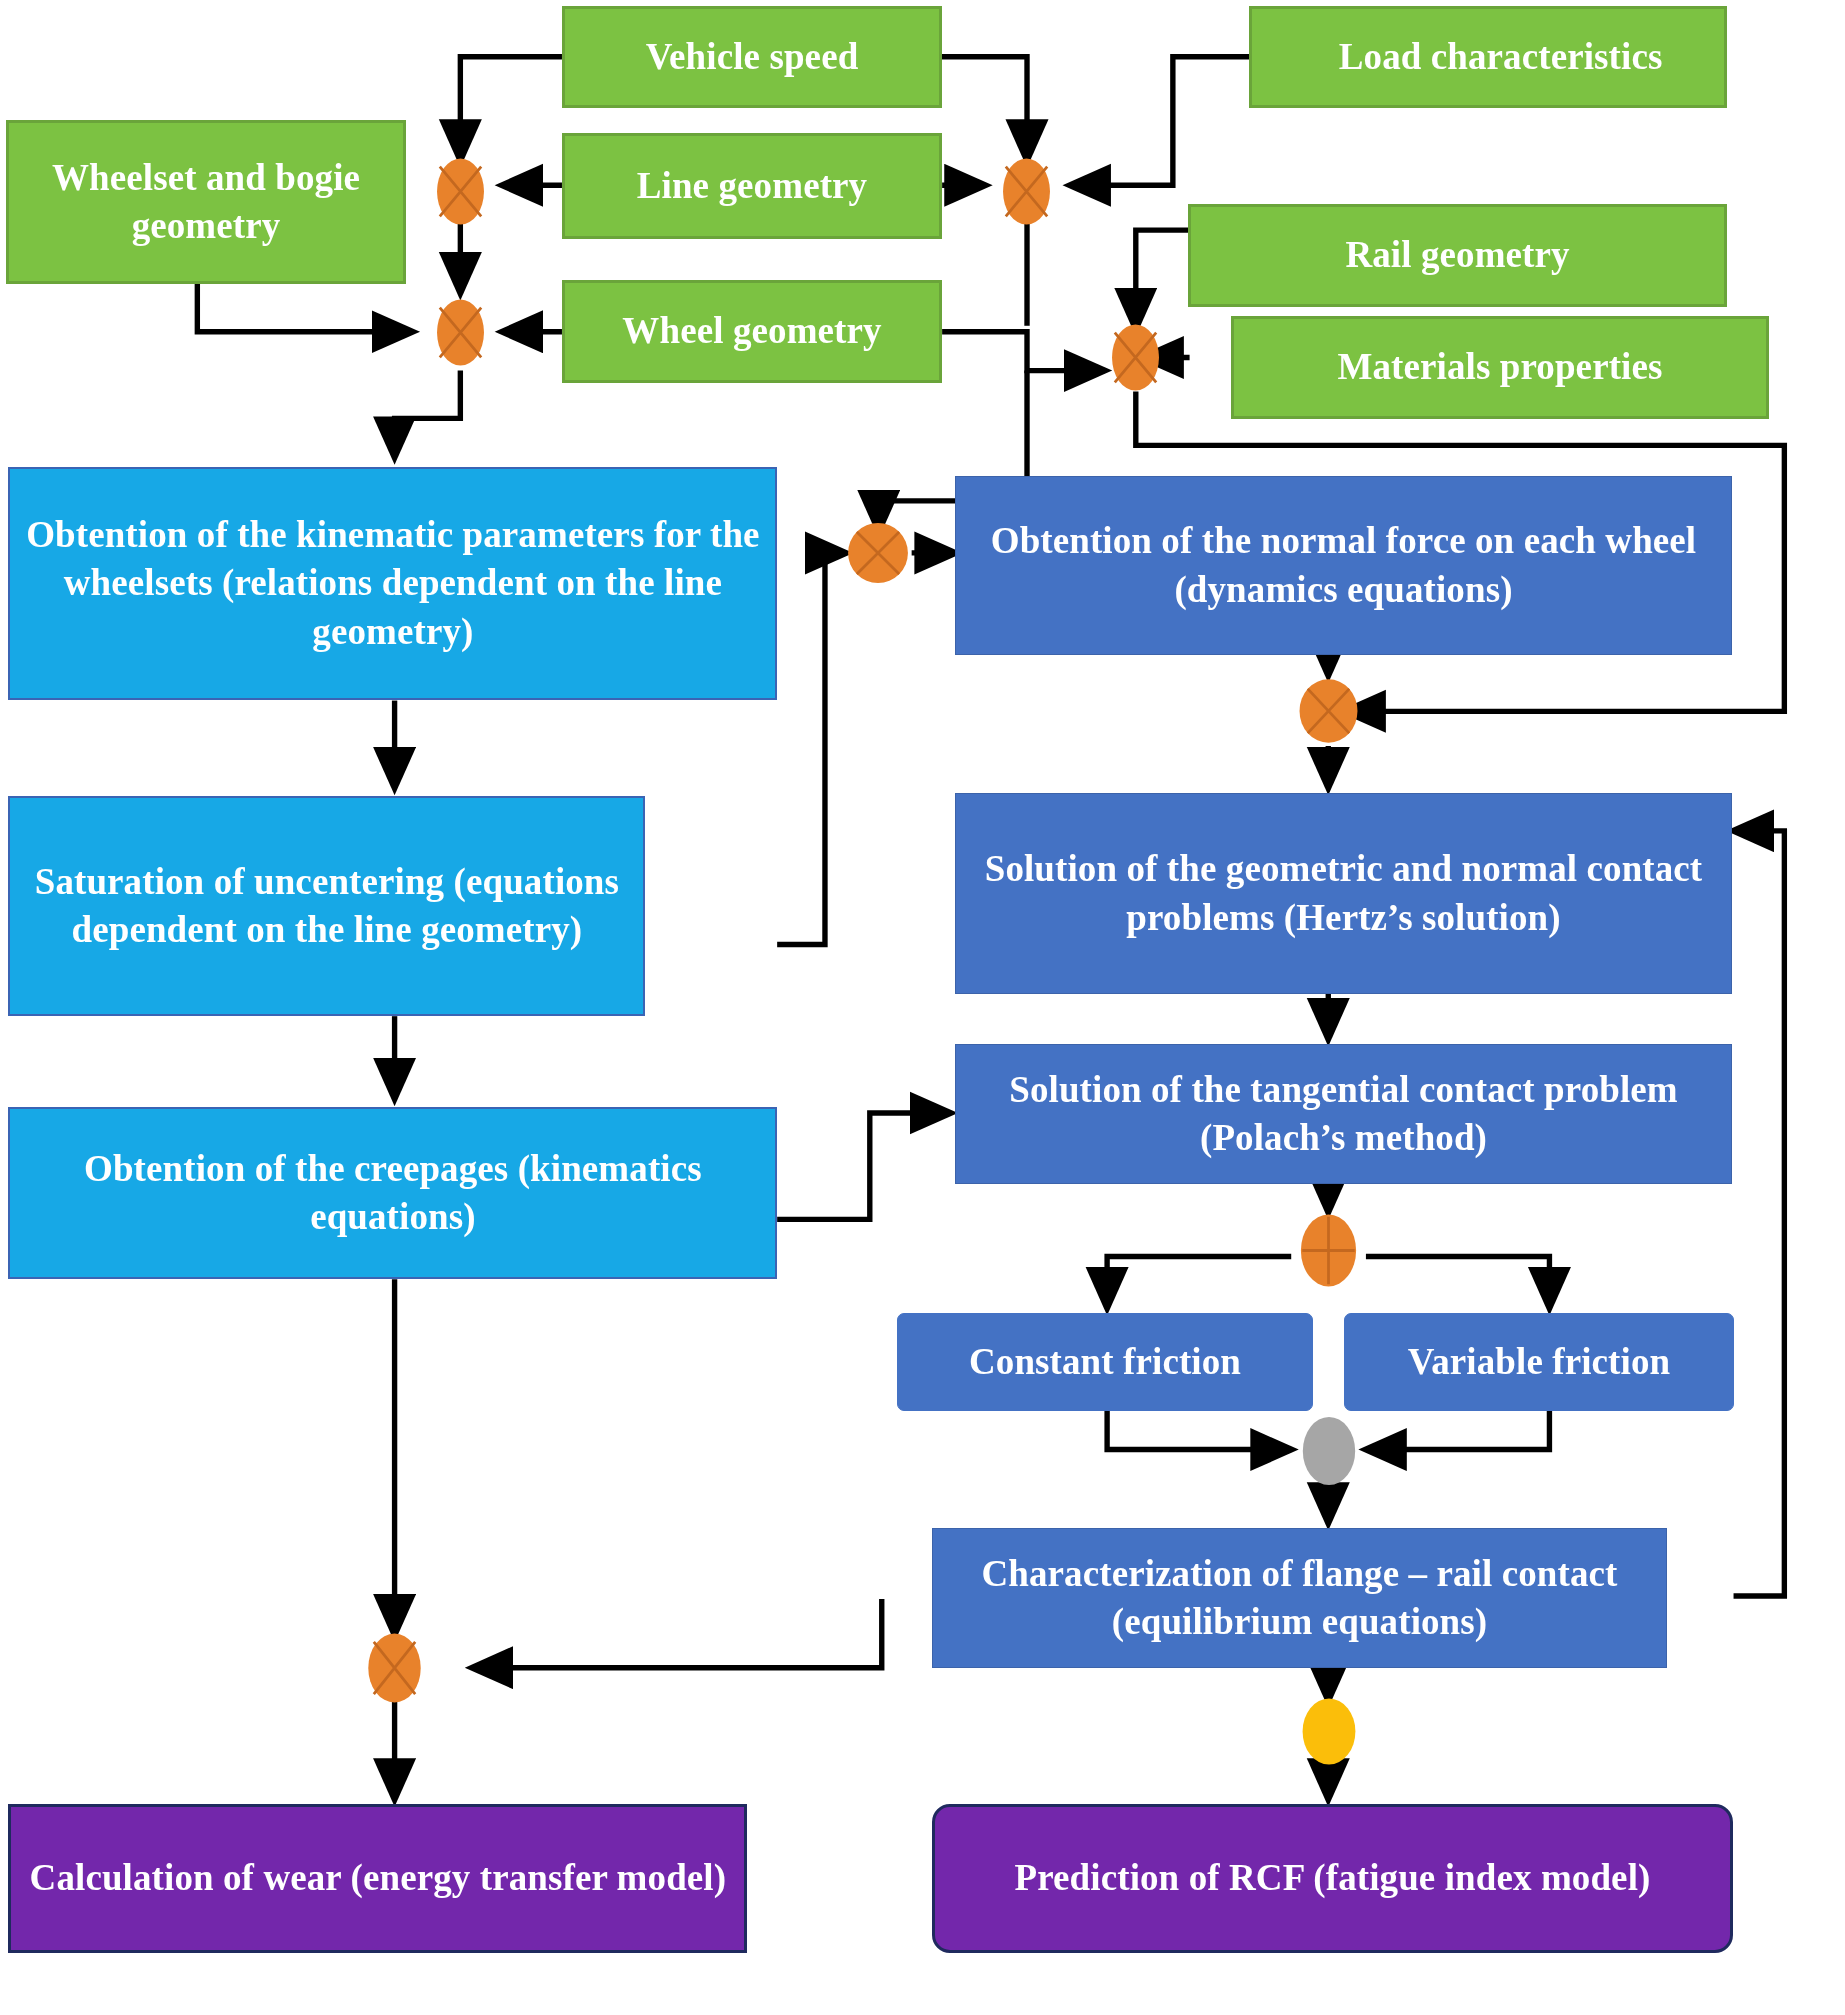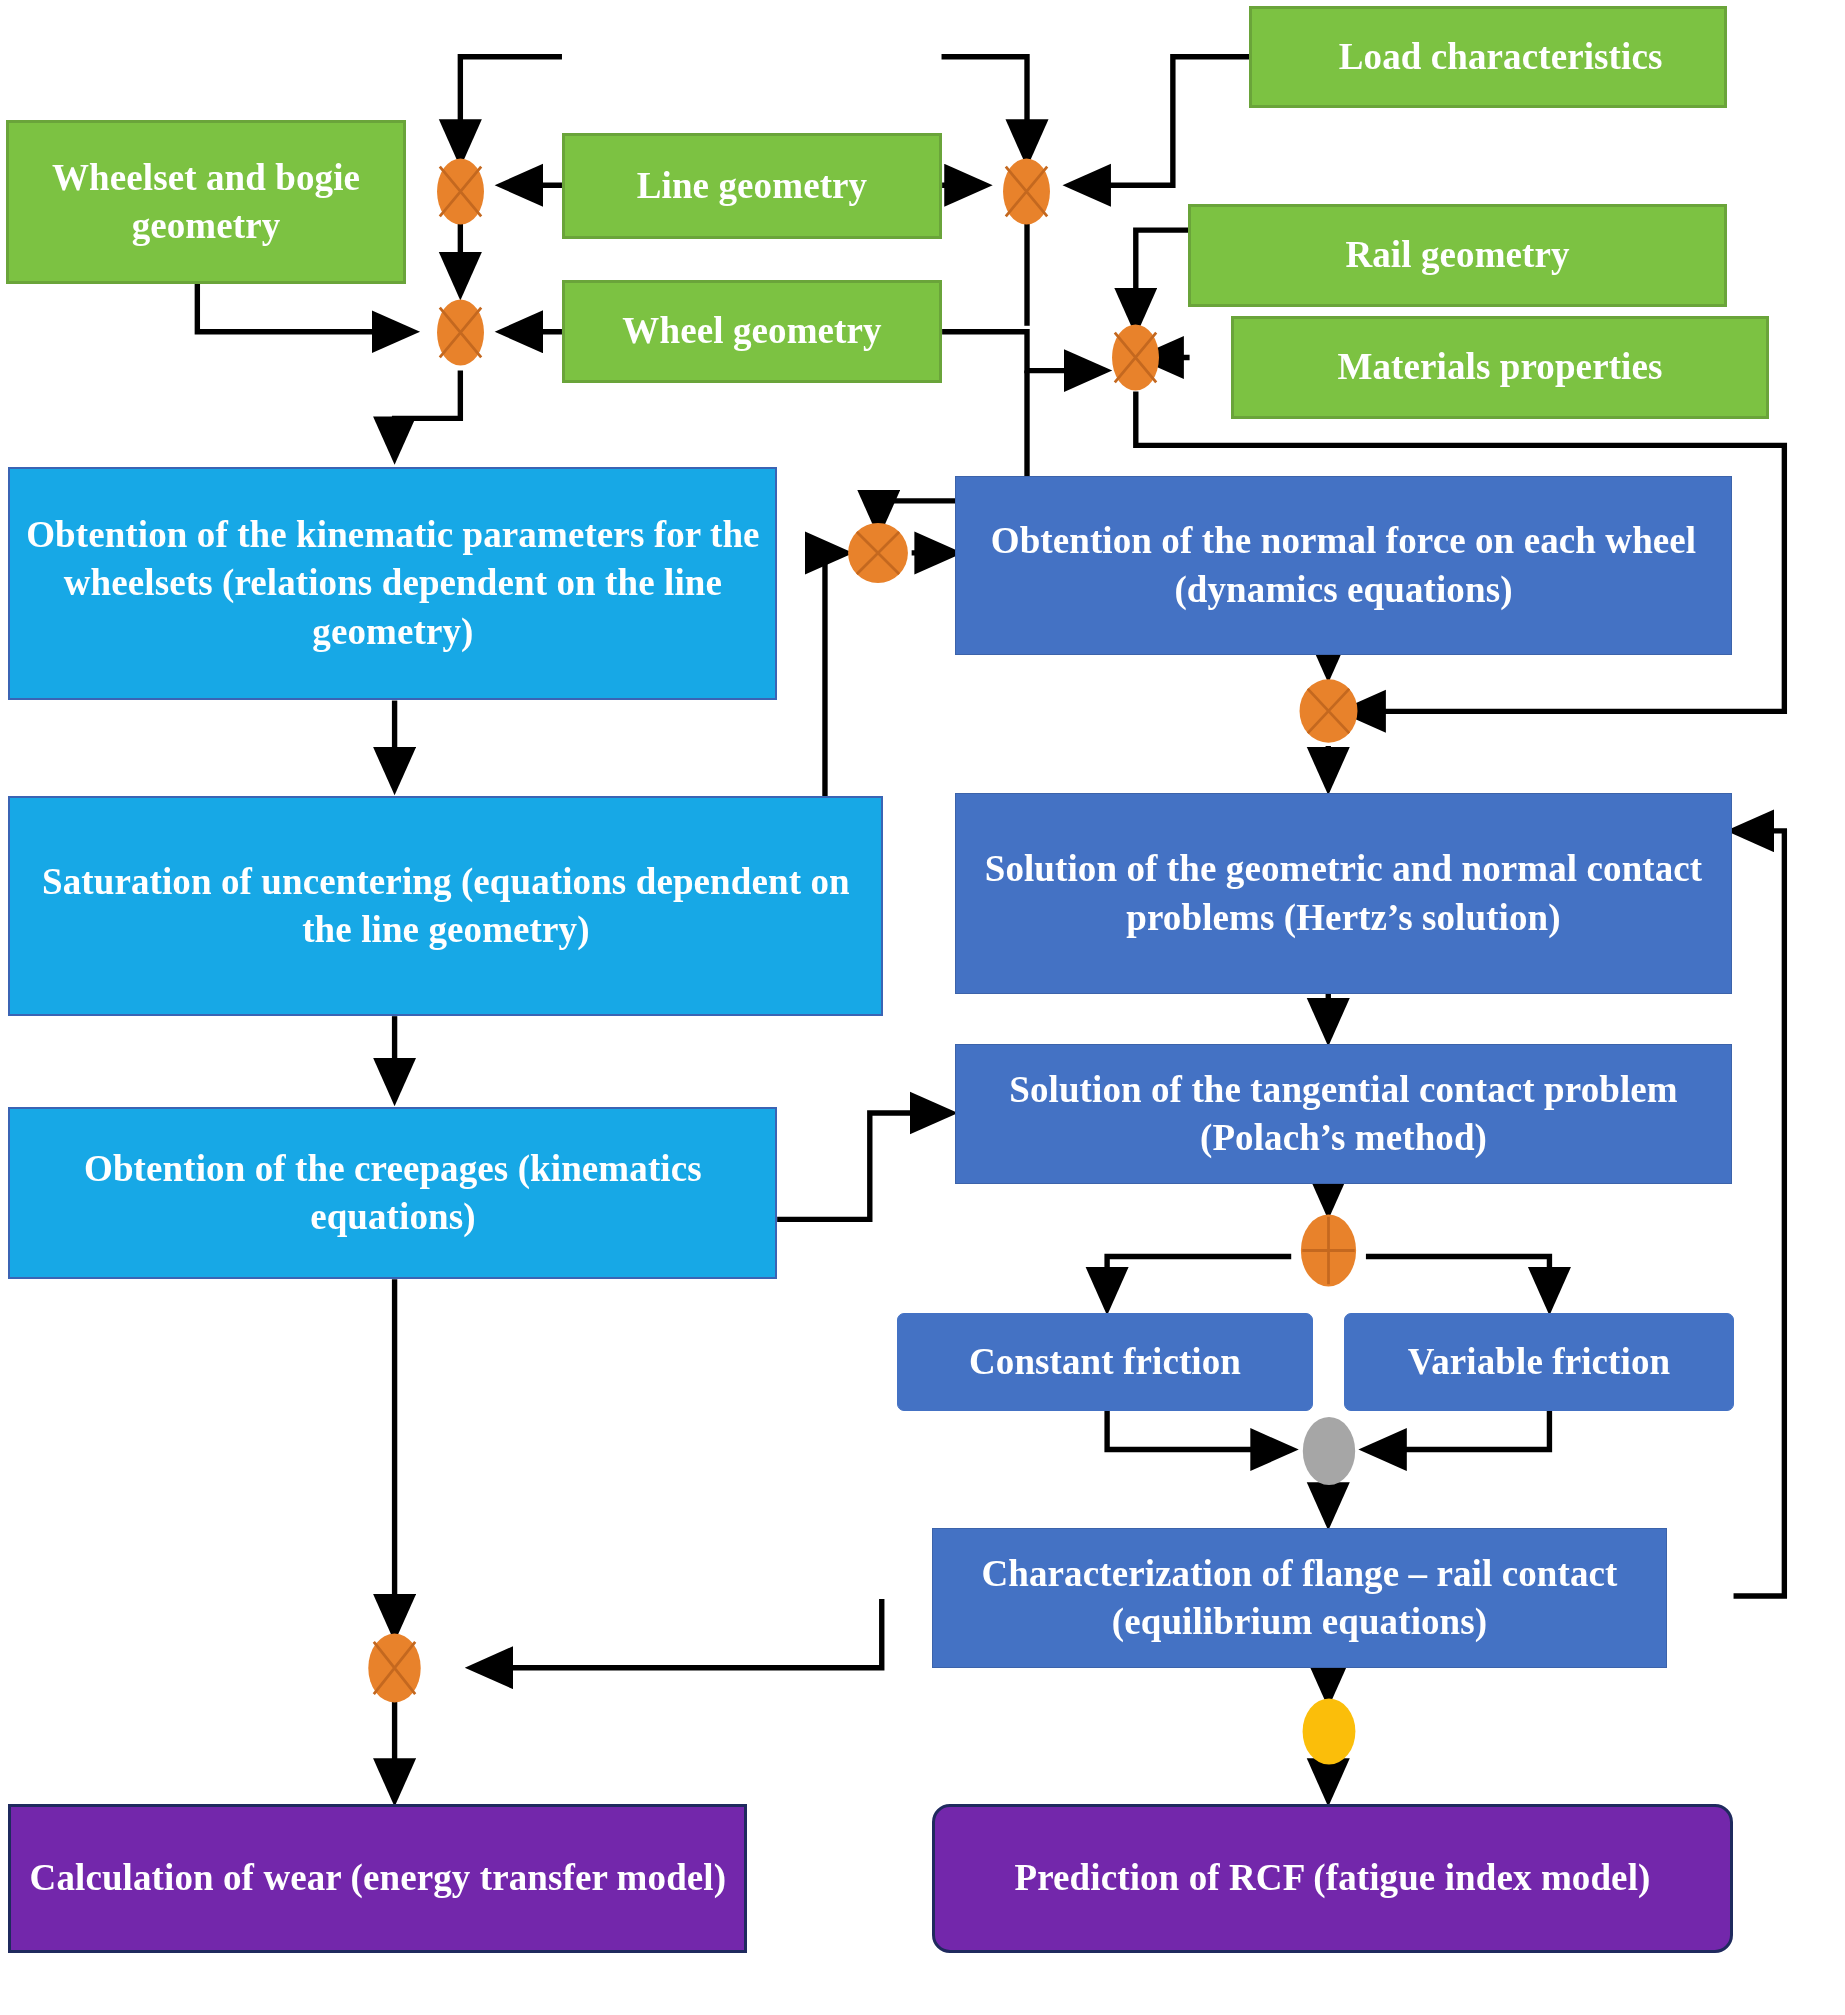--- a/index.html
+++ b/index.html
@@ -142,20 +142,23 @@
 
       <path d="M 660,2845 L 660,3010"></path>
 
       <path d="M 660,1172 L 660,1318"></path>
 
       <path d="M 660,1700 L 660,1838"></path>
     </g>
 
   </svg>
 
+  <div class="node green" style="left:562px;top:6px;width:380px;height:102px;">
+    <span>Vehicle speed</span>
+  </div>
 
   <div class="node green" style="left:1249px;top:6px;width:478px;height:102px;padding-left:36px;">
     <span>Load characteristics</span>
   </div>
 
   <div class="node green" style="left:6px;top:120px;width:400px;height:164px;">
     <span>Wheelset and bogie geometry</span>
   </div>
 
   <div class="node green" style="left:562px;top:133px;width:380px;height:106px;">
@@ -171,21 +174,21 @@
   </div>
 
   <div class="node green" style="left:1190px;top:316px;width:538px;height:103px;margin-left:41px;">
     <span>Materials properties</span>
   </div>
 
   <div class="node lightblue" style="left:8.4px;top:467px;width:769px;height:233px;">
     <span>Obtention of the kinematic parameters for the wheelsets (relations dependent on the line geometry)</span>
   </div>
 
-  <div class="node lightblue" style="left:8.4px;top:796px;width:875px;height:220px;">
+  <div class="node lightblue" style="left:8.4px;top:796px;width:637px;height:220px;">
     <span>Saturation of uncentering (equations dependent on the line geometry)</span>
   </div>
 
   <div class="node lightblue" style="left:8.4px;top:1107px;width:769px;height:172px;">
     <span>Obtention of the creepages (kinematics equations)</span>
   </div>
 
   <div class="node midblue" style="left:955px;top:476px;width:777px;height:179px;justify-content:flex-end;">
     <span>Obtention of the normal force on each wheel (dynamics equations)</span>
   </div>

